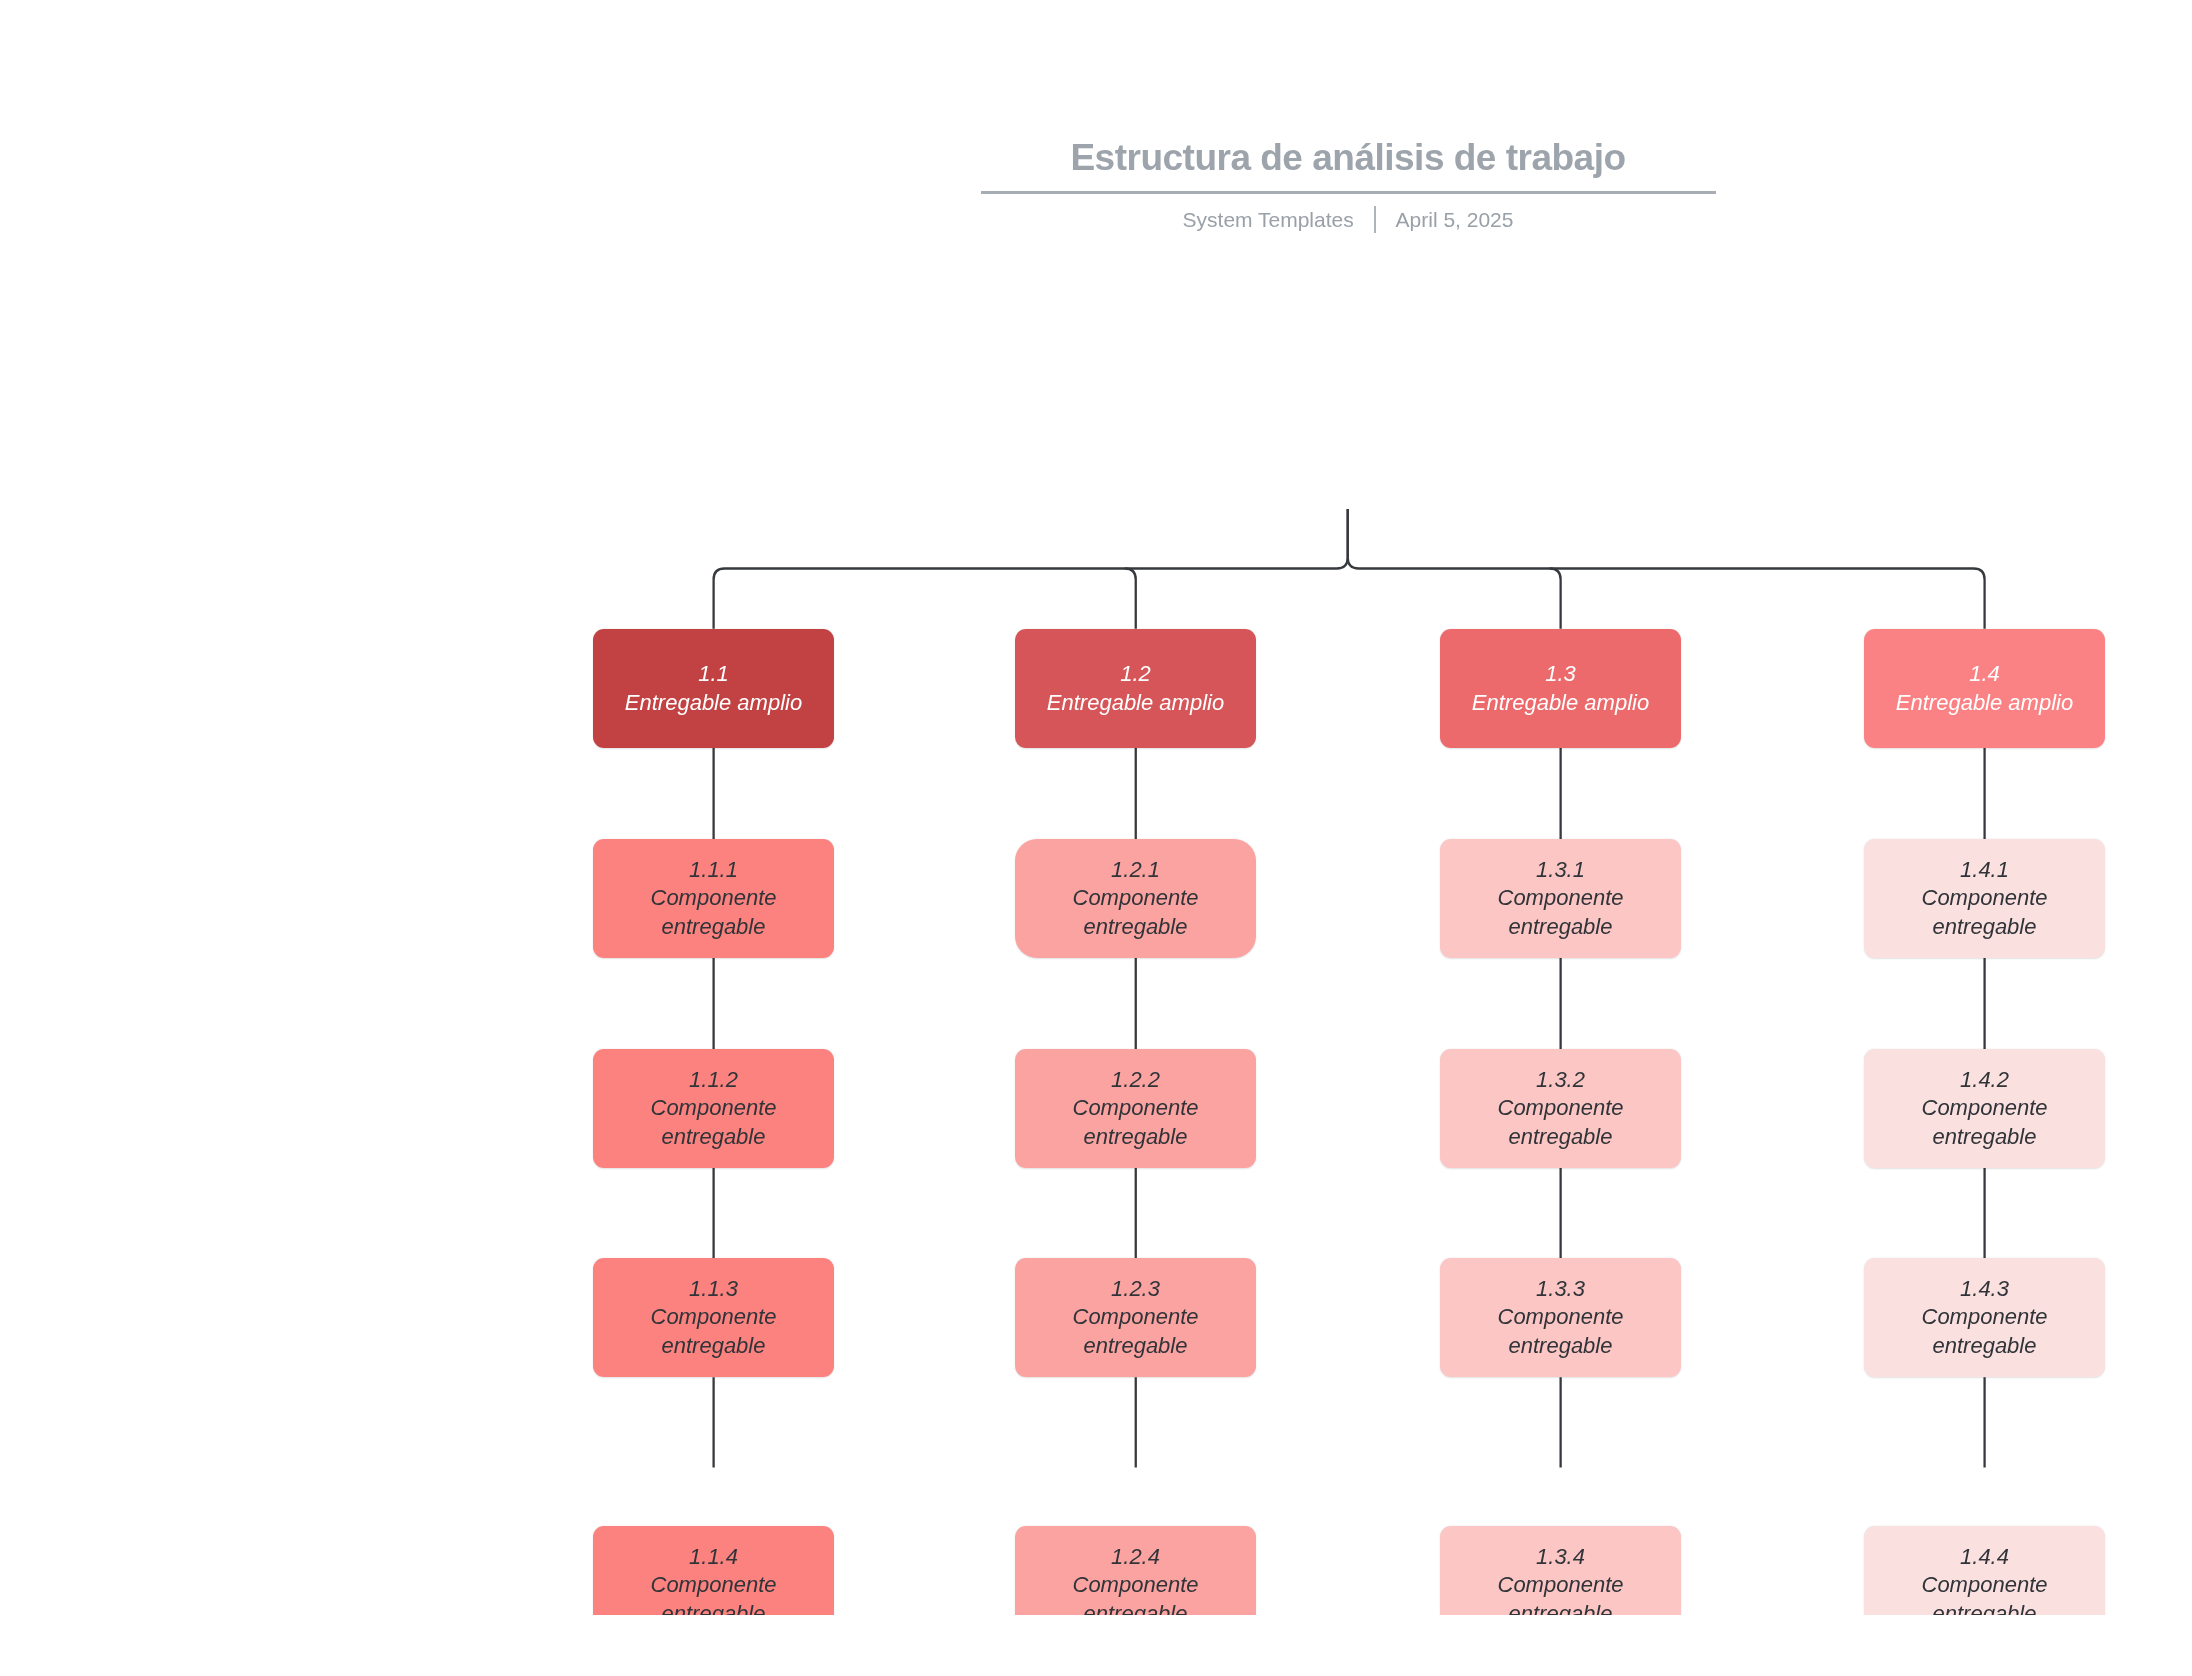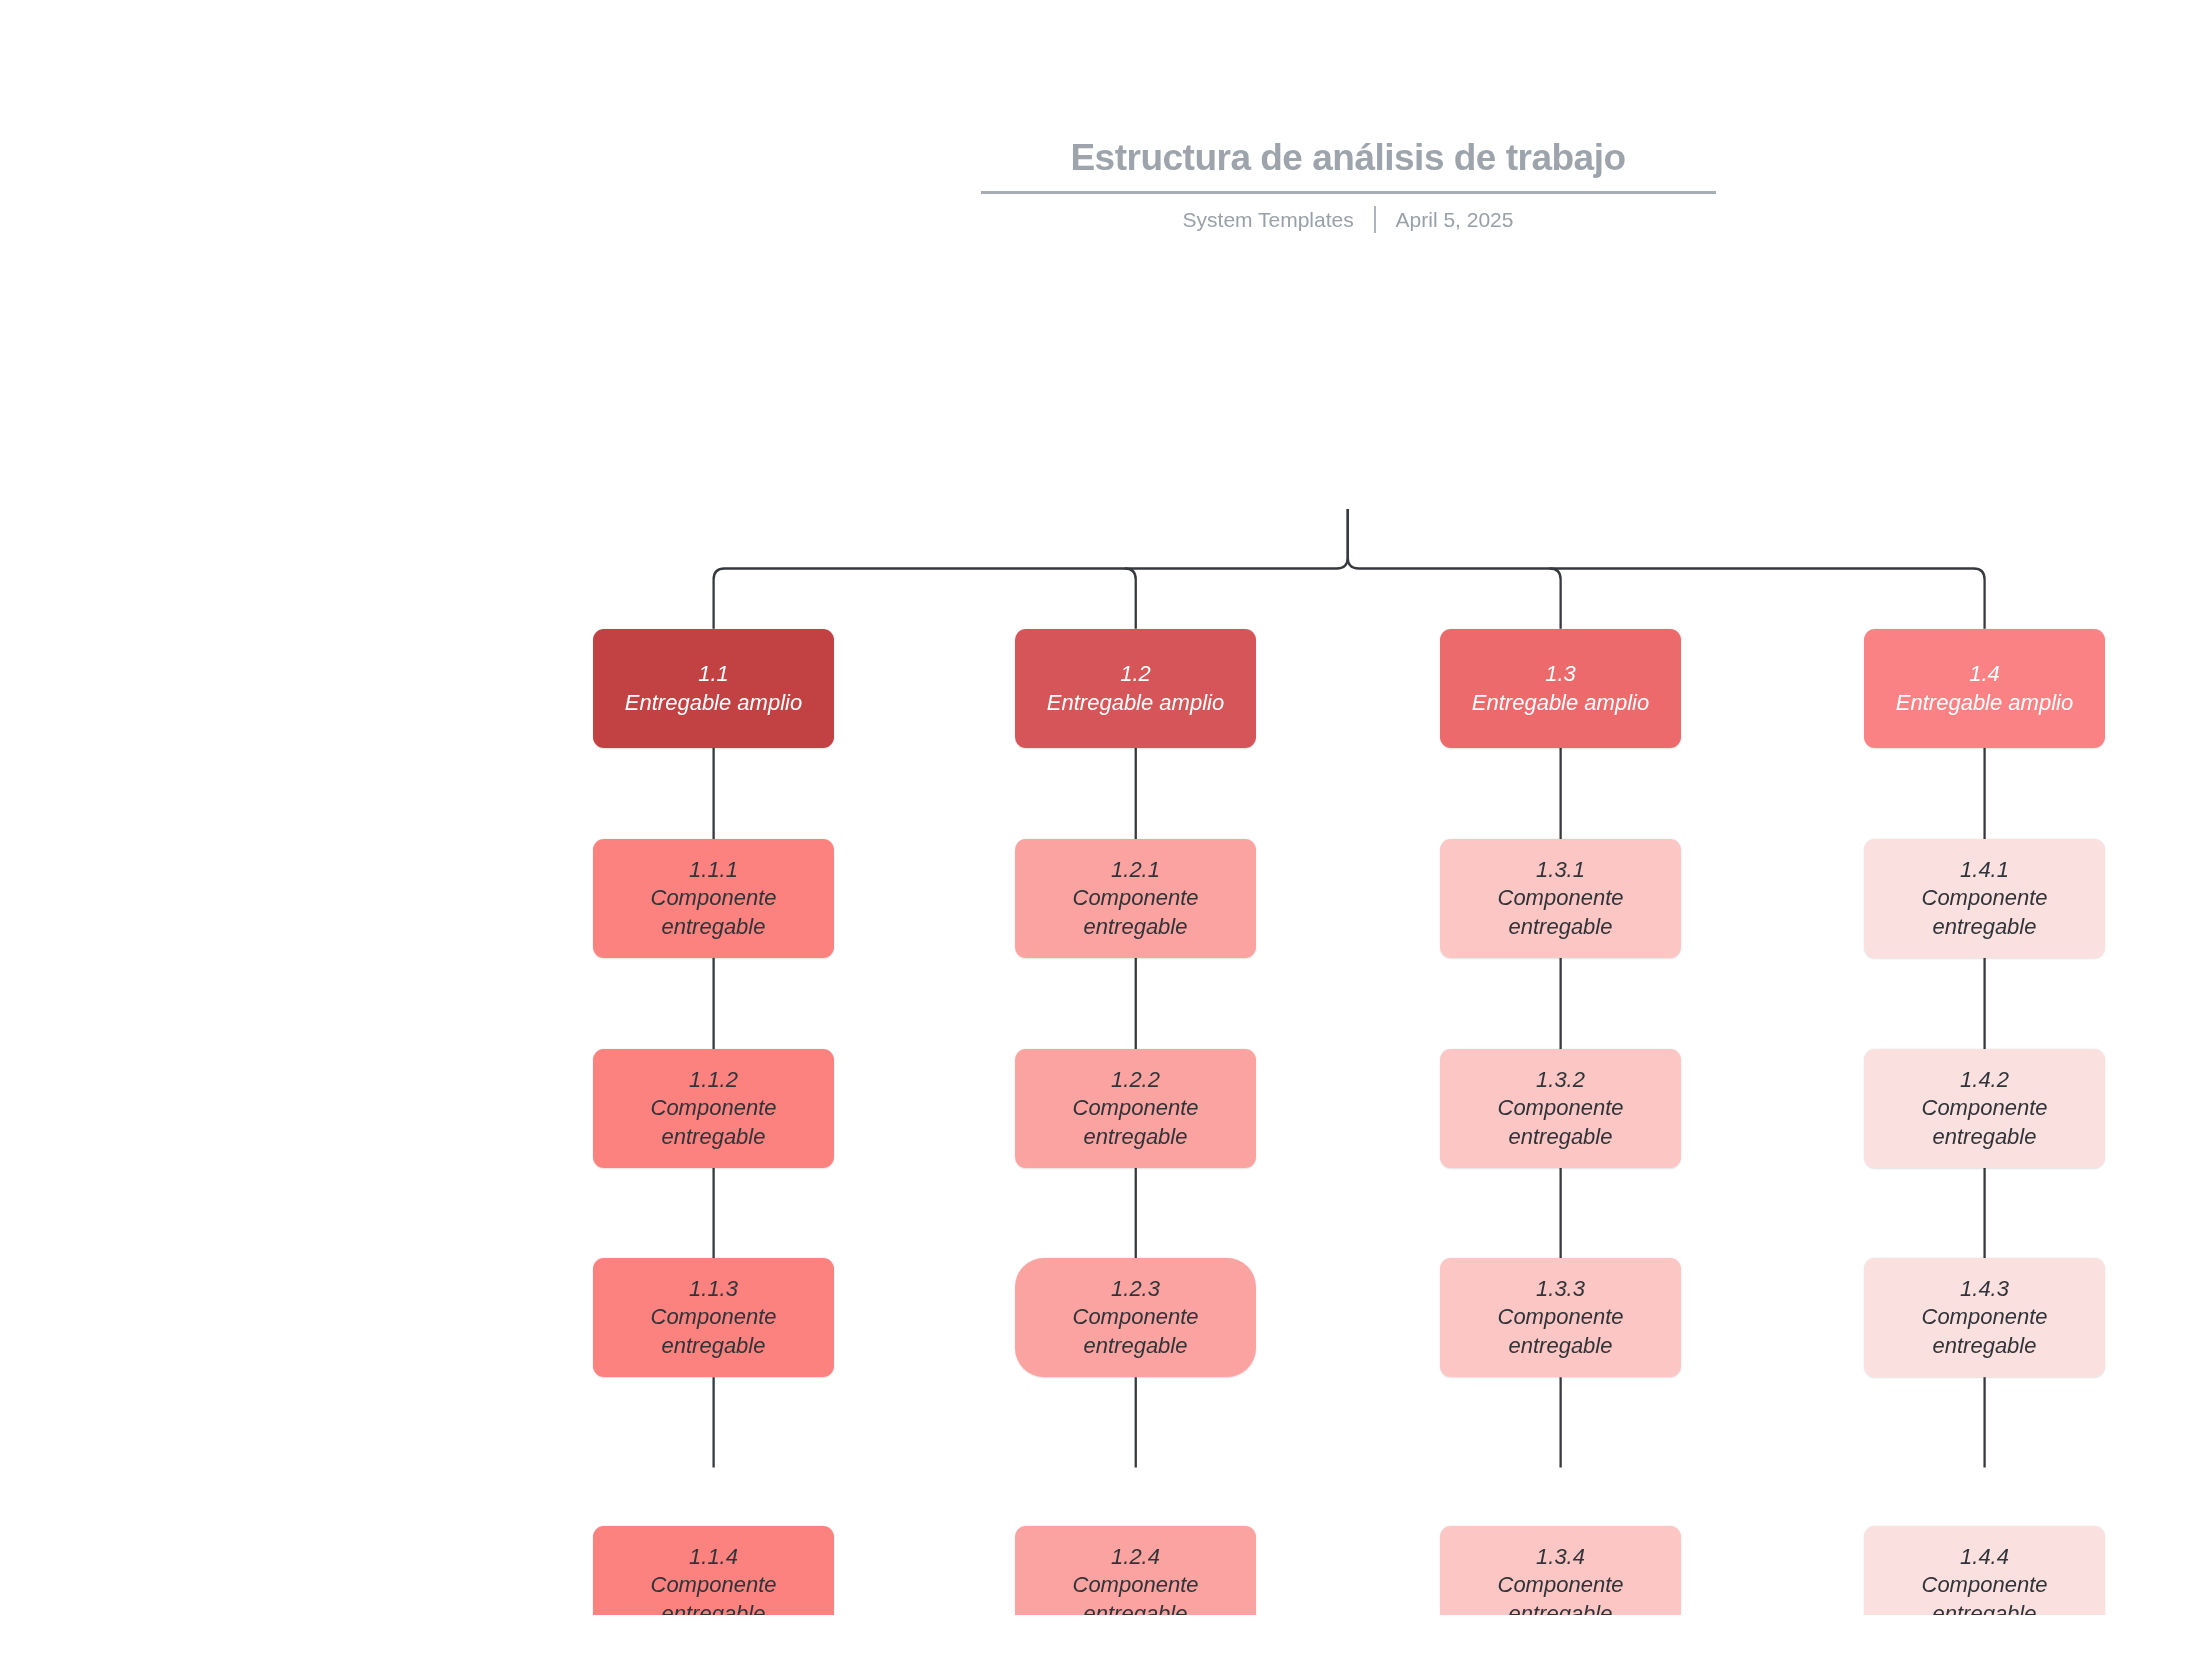--- a/index.html
+++ b/index.html
@@ -137,29 +137,29 @@
   </div>
   <div class="node col-0 row-3" style="background-color: rgb(252, 130, 127); color: rgb(48, 52, 57);">
     <span class="node-id">1.1.4</span>
     <span class="node-label">Componente entregable</span>
   </div>
 
   <div class="node col-1 row-h" style="background-color: rgb(213, 85, 88); color: rgb(255, 255, 255);">
     <span class="node-id">1.2</span>
     <span class="node-label">Entregable amplio</span>
   </div>
-  <div class="node col-1 row-0" style="background-color: rgb(251, 163, 161); color: rgb(48, 52, 57);">
+  <div class="node col-1 row-0" style="background-color: rgb(251, 163, 161); color: rgb(48, 52, 57); border-radius: 22px;">
     <span class="node-id">1.2.1</span>
     <span class="node-label">Componente entregable</span>
   </div>
   <div class="node col-1 row-1" style="background-color: rgb(251, 163, 161); color: rgb(48, 52, 57);">
     <span class="node-id">1.2.2</span>
     <span class="node-label">Componente entregable</span>
   </div>
-  <div class="node col-1 row-2" style="background-color: rgb(251, 163, 161); color: rgb(48, 52, 57); border-radius: 29px;">
+  <div class="node col-1 row-2" style="background-color: rgb(251, 163, 161); color: rgb(48, 52, 57);">
     <span class="node-id">1.2.3</span>
     <span class="node-label">Componente entregable</span>
   </div>
   <div class="node col-1 row-3" style="background-color: rgb(251, 163, 161); color: rgb(48, 52, 57);">
     <span class="node-id">1.2.4</span>
     <span class="node-label">Componente entregable</span>
   </div>
 
   <div class="node col-2 row-h" style="background-color: rgb(236, 106, 108); color: rgb(255, 255, 255);">
     <span class="node-id">1.3</span>

